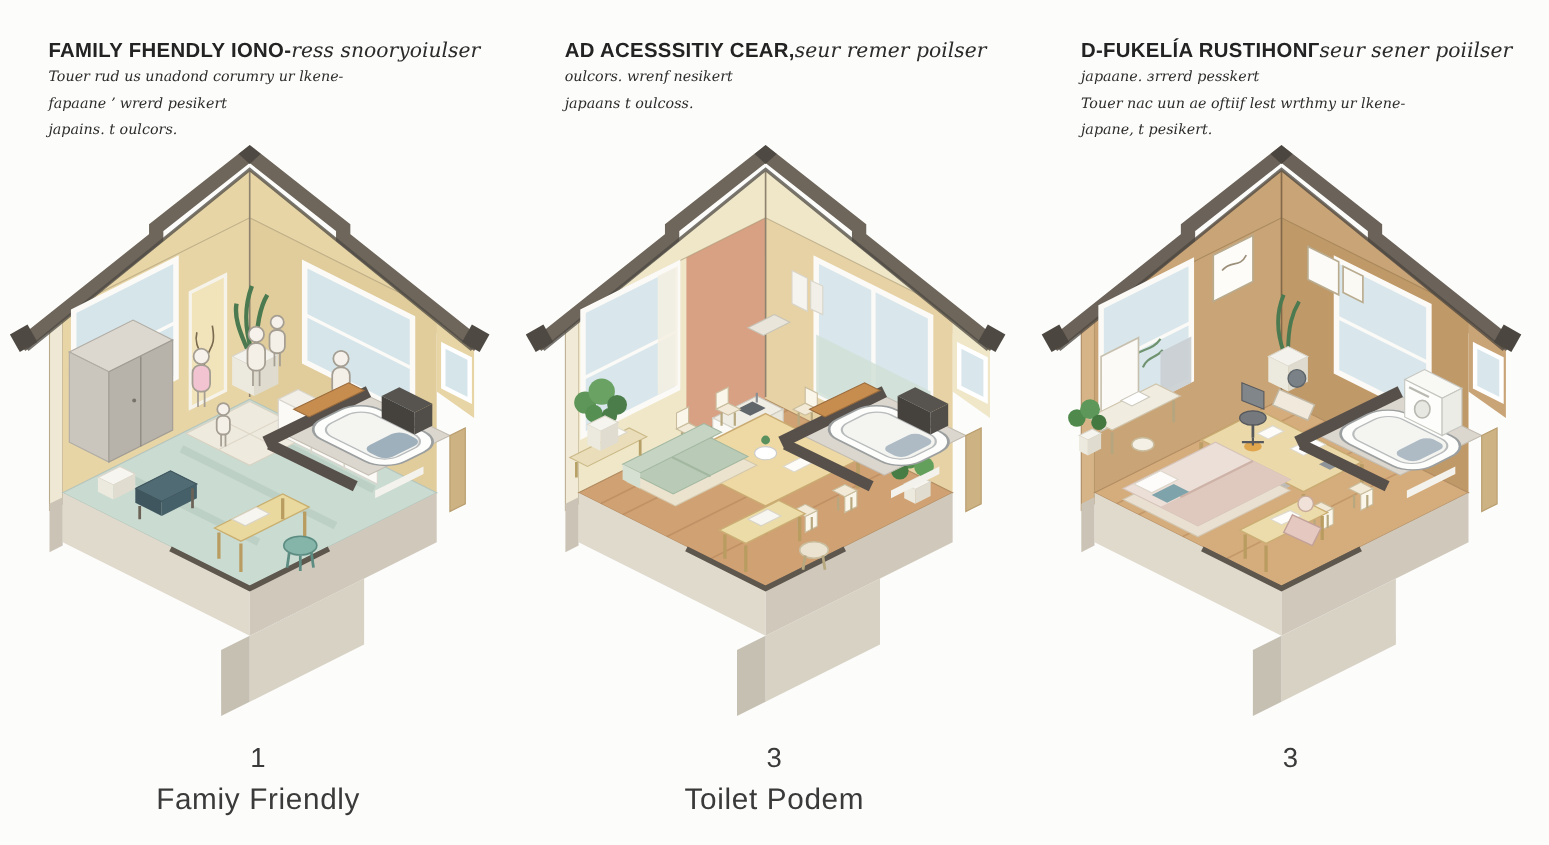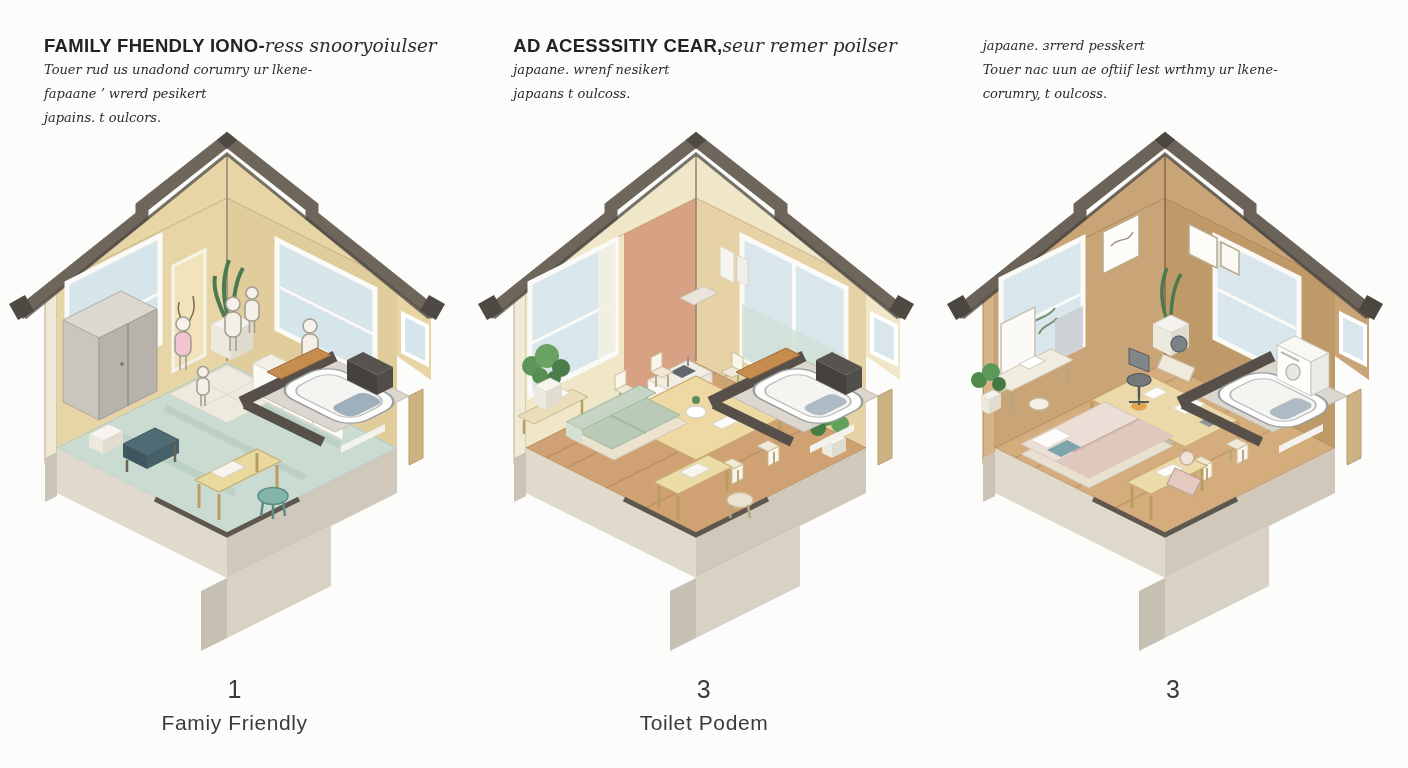--- a/index.html
+++ b/index.html
@@ -13,21 +13,21 @@
   .page{display:flex;width:1408px;height:768px;}
   .panel{width:469.33px;height:768px;display:flex;flex-direction:column;position:relative;}
   .blurb{padding:34px 14px 0 44px;height:94px;line-height:24px;font-size:18.5px;}
   .blurb .l1{margin:0;white-space:nowrap;}
   .blurb .l1 b{font-family:"Liberation Sans",sans-serif;font-weight:700;letter-spacing:.3px;color:#232323;}
   .blurb .l1 em,.blurb .il{font-family:"DejaVu Serif","Liberation Serif",serif;font-style:italic;color:#2b2b2b;}
   .blurb .il{margin:0;white-space:nowrap;font-size:13px;}
   .house{display:block;margin:0 auto;margin-top:0;}
   .footer{margin-top:2px;text-align:center;color:#3a3a3a;}
   .num{font-size:25px;font-weight:500;letter-spacing:.5px;}
-  .cap{font-size:21px;margin-top:7px;letter-spacing:.6px;font-weight:500;}
+  .cap{font-size:27px;margin-top:7px;letter-spacing:.6px;font-weight:500;}
   
   .gable{fill:var(--gable);}
   .wallL{fill:var(--wallL);}
   .wallR{fill:var(--wallR);}
   .floorD{fill:var(--floor);}
   .skyf{fill:var(--sky);}
   .roofline{stroke:var(--roof);}
   .roofdark{fill:var(--roofDark);}
   svg polygon,svg path,svg rect,svg line,svg circle,svg ellipse{vector-effect:none;}
 </style>
@@ -204,21 +204,21 @@
 
     <footer class="footer">
       <div class="num">1</div>
       <div class="cap">Famiy Friendly</div>
     </footer>
   </section>
 
   <section class="panel" style="--floor: #d0a173; --wallL: #efe7c8; --wallR: #e6d2a4; --gable: #efe7c8; --roof: #6e665b; --roofDark: #4e4943; --sky: #d9e7ec; --accent: #d9a183;">
     <header class="blurb">
       <p class="l1"><b>AD ACESSSITIY CEAR,</b><em>seur remer poilser</em></p>
-      <p class="il">japaane. wrenf nesikert</p>
+      <p class="il">oulcors. wrenf nesikert</p>
       <p class="il">japaans t oulcoss.</p>
     </header>
 
     <svg class="house" width="460" height="545" viewBox="0 0 460 545">
       <g>
         <polygon class="gable" points="222,26 36,175 408,175"></polygon>
         <polygon class="gable" points="392,160 426,184 426,252 392,228"></polygon>
         <polygon points="40,162 52,156 52,330 40,336" fill="#f1ead6" stroke="#bdb093" stroke-width="1"></polygon>
         <polygon class="wallL" points="222,70 52,155 52,320 222,235"></polygon>
         <polygon points="222,70 150,106 150,271 222,235" fill="var(--accent)"></polygon>
@@ -382,23 +382,24 @@
     </svg>
 
     <footer class="footer">
       <div class="num">3</div>
       <div class="cap">Toilet Podem</div>
     </footer>
   </section>
 
   <section class="panel" style="--floor: #d5ac7c; --wallL: #c9a477; --wallR: #c09968; --gable: #c9a477; --roof: #6b635a; --roofDark: #4b463f; --sky: #d9e7ec; --accent: #c9a477;">
     <header class="blurb">
+      <p class="l1"><b>D-FUKELĺA RUSTIHONГ</b><em>seur sener poiilser</em></p>
       <p class="il">japaane. зrrerd pesskert</p>
       <p class="il">Touer nac uun ae oftiif lest wrthmy ur lkene-</p>
-      <p class="il">corumry, t oulcoss.</p>
+      <p class="il">japane, t pesikert.</p>
     </header>
 
     <svg class="house" width="460" height="545" viewBox="0 0 460 545">
       <g>
         <polygon class="gable" points="222,26 36,175 408,175"></polygon>
         <polygon class="gable" points="392,160 426,184 426,252 392,228"></polygon>
         <polygon points="40,162 52,156 52,330 40,336" fill="#d6b488" stroke="#a98a5f" stroke-width="1"></polygon>
         <polygon class="wallL" points="222,70 52,155 52,320 222,235"></polygon>
         <polygon class="wallR" points="222,70 392,155 392,320 222,235"></polygon>
         <path d="M52,155 L222,70 L392,155" stroke="#96794f" stroke-width="1" fill="none" opacity=".6"></path>

